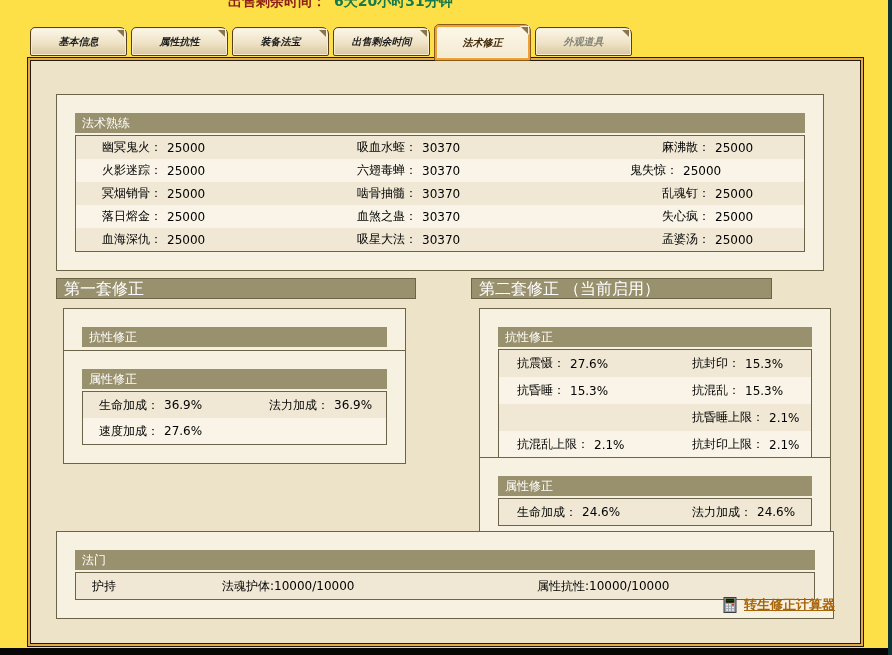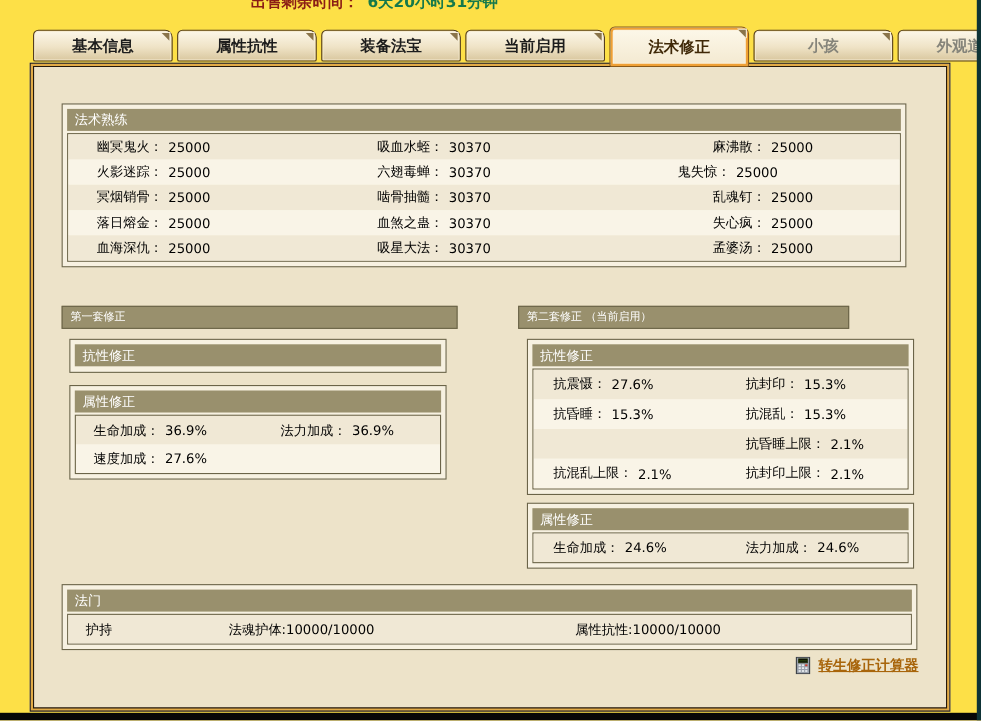--- a/index.html
+++ b/index.html
@@ -4,39 +4,39 @@
 <style>
   html,body{margin:0;padding:0;}
   .stage{position:relative;width:892px;height:655px;background:#fde047;overflow:hidden;
          font-family:"DejaVu Sans","Liberation Sans",sans-serif;}
   
   .topbar{position:absolute;left:228px;top:-7px;font-size:14px;font-weight:bold;white-space:nowrap;z-index:1;}
   .topbar .lbl{color:#8b1d15;}
   .topbar .val{color:#15794b;margin-left:8px;}
   
   .tabs{position:absolute;left:30px;top:27px;display:flex;gap:4px;z-index:4;}
-  .tab{position:relative;width:127px;height:29px;box-sizing:border-box;display:flex;align-items:center;justify-content:center;
-       font-size:14px;font-weight:bold;color:#1d1d1d;cursor:pointer;
+  .tab{position:relative;width:97px;height:29px;box-sizing:border-box;display:flex;align-items:center;justify-content:center;
+       font-size:10px;font-weight:bold;color:#1d1d1d;cursor:pointer;
        background:linear-gradient(180deg,#fcf7e9 0%,#efe3c6 55%,#d9c79f 100%);
-       border:1px solid #553f1e;border-radius:5px 7px 2px 2px;box-shadow:inset 0 0 0 1px #f6ecd4;}
+       border:1px solid #553f1e;border-radius:5px 7px 2px 2px;box-shadow:inset 0 0 0 1px #f6ecd4;font-style:italic;}
   .tab::before{content:"";position:absolute;top:1px;right:1px;border-top:9px solid #f9f1dd;border-left:9px solid transparent;}
   .tab::after{content:"";position:absolute;top:2px;right:2px;border-top:7px solid #8a744a;border-left:7px solid transparent;}
   .tab.disabled{color:#85847a;}
   .tab.active{height:37px;margin-top:-3px;color:#3f2807;border-color:#8a5a1a;
        box-shadow:inset 0 0 0 2px #efa035,inset 0 0 0 3px #fbf2dd;
        background:linear-gradient(180deg,#fdf8ea,#f3e9d0);}
   
   .panel{position:absolute;left:27px;top:57px;width:837px;height:590px;box-sizing:border-box;z-index:2;
          background:#ede3c9;border:1px solid #24190b;
          box-shadow:inset 0 0 0 2px #e2ab47,inset 0 0 0 3px #24190b;}
   
-  .box{position:absolute;border:1px solid #6b6448;background:#f7f1e1;padding:4px;box-sizing:border-box;}
+  .box{position:absolute;border:1px solid #6b6448;background:#f7f1e1;padding:18px;box-sizing:border-box;}
   .bar{height:20px;line-height:20px;background:#99906d;color:#fff;font-size:12px;padding:0 7px;white-space:nowrap;}
   .bar-lone{position:absolute;height:21px;line-height:19px;box-sizing:border-box;background:#99906d;
-            border:1px solid #6b6448;color:#fff;font-size:10px;padding:0 7px;white-space:nowrap;}
+            border:1px solid #6b6448;color:#fff;font-size:16px;padding:0 7px;white-space:nowrap;}
   .content{border:1px solid #6b6448;margin-top:2px;overflow:hidden;}
   .row{position:relative;background:#f0e8d5;}
   .row.lt{background:#f9f4e7;}
   .rows-23 .row{height:23px;} .rows-26 .row{height:26px;} .rows-27 .row{height:27px;}
   .cell{position:absolute;top:0;height:100%;display:flex;align-items:center;white-space:nowrap;font-size:12px;color:#000;}
   .cell .v{margin-left:5px;}
   .cell.b{font-weight:normal;}
   .pad-b{padding-bottom:5px;}
   
   .calc-link{position:absolute;right:28px;top:538px;display:flex;align-items:center;gap:6px;cursor:pointer;}
@@ -58,27 +58,24 @@
     <div class="tab">
         <span>基本信息</span>
       </div>
     <div class="tab">
         <span>属性抗性</span>
       </div>
     <div class="tab">
         <span>装备法宝</span>
       </div>
     <div class="tab">
-        <span>当前启用</span>
+        <span>出售剩余时间</span>
       </div>
     <div class="tab active">
         <span>法术修正</span>
-      </div>
-    <div class="tab disabled">
-        <span>小孩</span>
       </div>
     <div class="tab disabled">
         <span>外观道具</span>
       </div>
   </div>
 
   <div class="panel">
 
     <div class="box mastery" style="left:28px;top:36px;width:768px;">
       <div class="bar">法术熟练</div>

